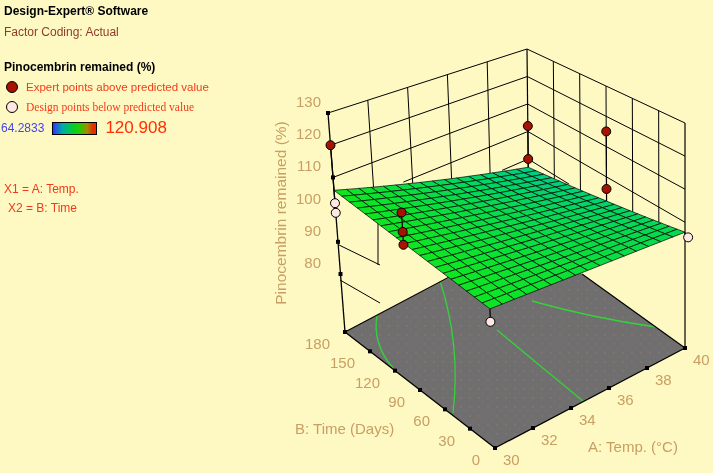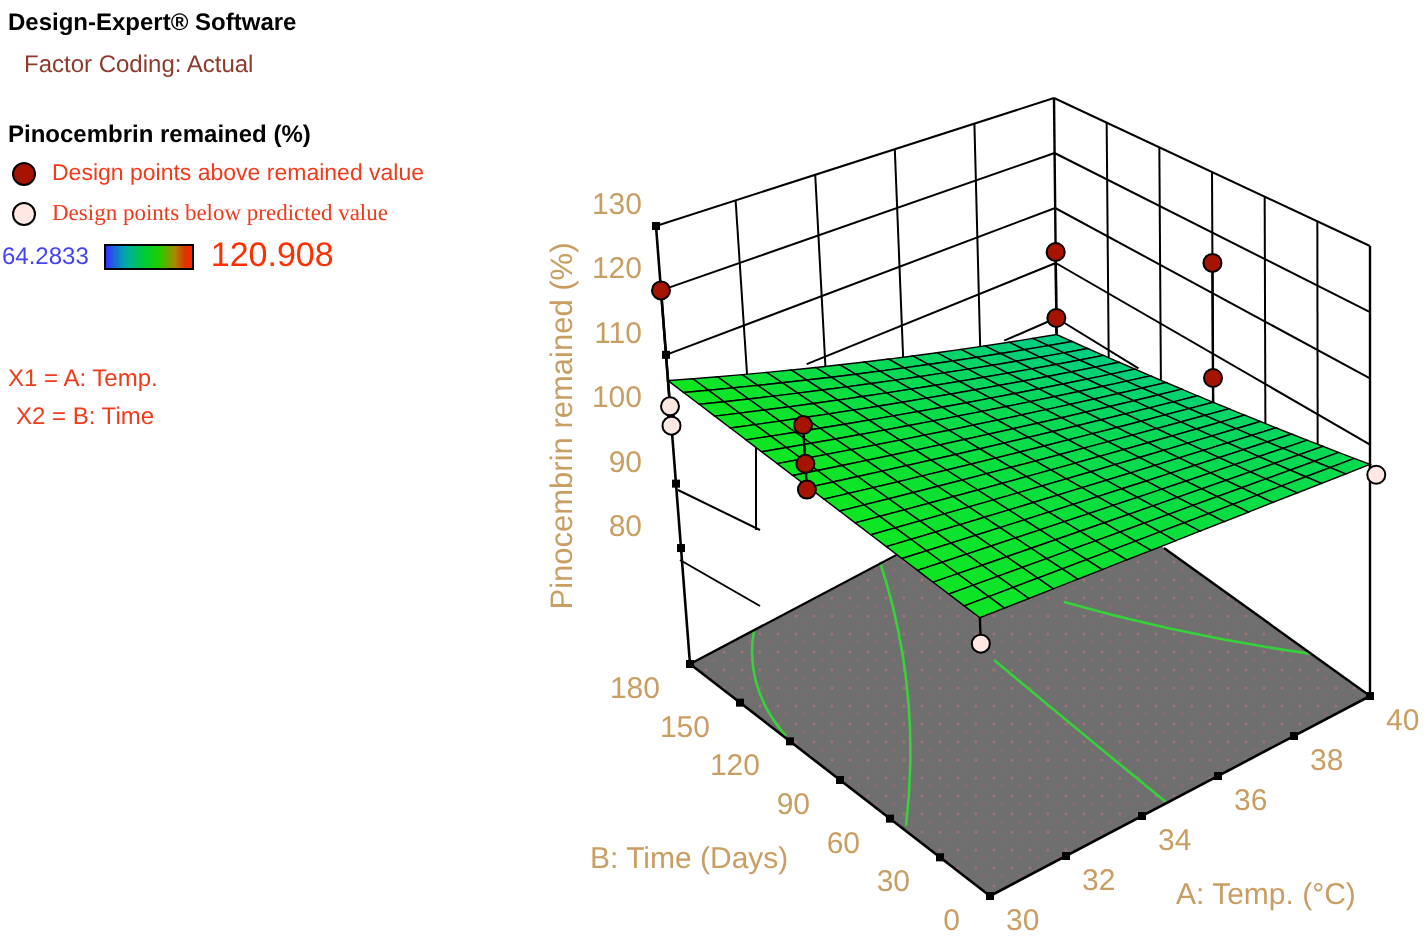--- a/index.html
+++ b/index.html
@@ -1,23 +1,23 @@
 <!DOCTYPE html>
 <html><head>
 <meta charset="utf-8">
 <style>
   html,body{margin:0;padding:0;background:#333;}
   #screen{
     position:relative;width:713px;height:473px;overflow:hidden;
-    background:#ffffff;
+    background:#fef9c3;
     font-family:"Liberation Sans", sans-serif;
   }
   .abs{position:absolute;}
   .panel-title{font-size:12px;font-weight:bold;color:#000;}
-  .panel-sub{font-size:12px;color:#8F3A2C;margin-left:8px;}
+  .panel-sub{font-size:12px;color:#8F3A2C;}
   .panel-resp{font-size:12px;font-weight:bold;color:#000;}
   .legend-row{display:flex;align-items:center;gap:8px;}
   .legend-dot{width:12px;height:12px;border-radius:50%;border:1px solid #000;box-sizing:border-box;}
   .legend-text{font-size:11.5px;color:#F23A1A;}
   .cb-min{font-size:12px;color:#4343F0;}
   .cb-max{font-size:17px;color:#FF2F00;}
   .cb-bar{width:45px;height:13px;border:1px solid #000;box-sizing:border-box;
     background:linear-gradient(90deg,#3333FF 0%,#00AAAA 22%,#00CC33 45%,#22CC00 62%,#AA8800 80%,#DD3300 92%,#FF2200 100%);}
   .xdef{font-size:12px;color:#F23A1A;}
   svg text{font-family:"Liberation Sans", sans-serif;}
@@ -28,21 +28,21 @@
 <div id="screen">
 
   <div class="abs panel-title" style="left:4px;top:4px;">Design-Expert® Software</div>
 
   <div class="abs panel-sub" style="left:4px;top:25px;">Factor Coding: Actual</div>
 
   <div class="abs panel-resp" style="left:4px;top:60px;">Pinocembrin remained (%)</div>
 
   <div class="abs legend-row" style="left:6px;top:81px;">
     <span class="legend-dot" id="dot-above" style="background: rgb(166, 19, 0);"></span>
-    <span class="legend-text">Design points above remained value</span>
+    <span class="legend-text">Expert points above predicted value</span>
   </div>
 
   <div class="abs legend-row" style="left:6px;top:101px;font-family:Liberation Serif, serif;">
     <span class="legend-dot" id="dot-below" style="background: rgb(255, 231, 227);"></span>
     <span class="legend-text">Design points below predicted value</span>
   </div>
 
   <div class="abs legend-row" style="left:1px;top:118px;">
     <span class="cb-min">64.2833</span>
     <span class="cb-bar"></span>

